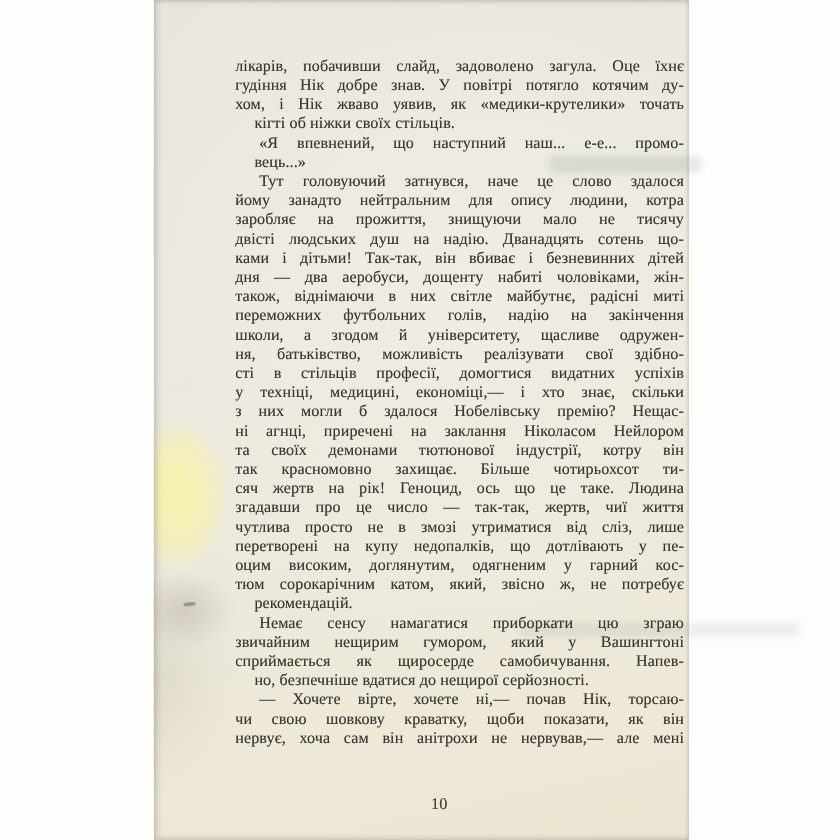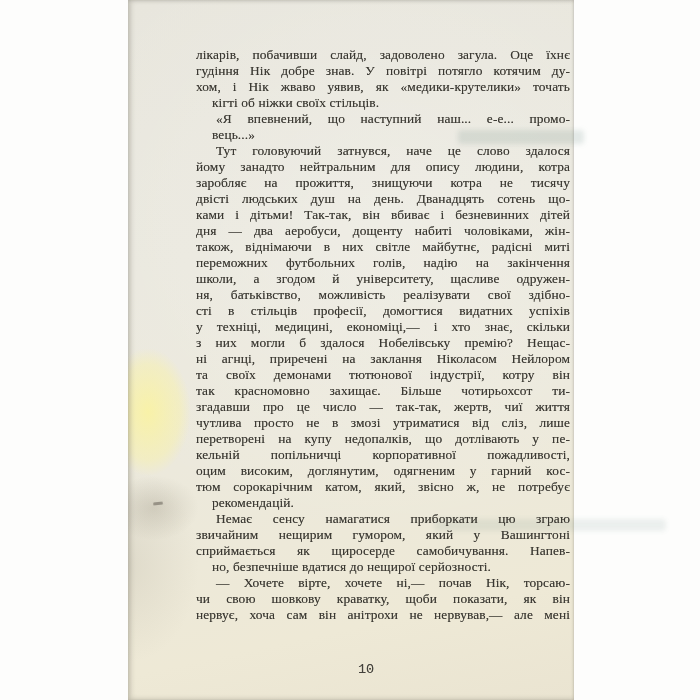--- a/index.html
+++ b/index.html
@@ -80,59 +80,58 @@
   .line.indent { text-indent: 20px; }
   .pagenum {
     position: absolute;
     left: 286px;
     top: 662px;
     width: 160px;
     text-align: center;
     font-size: 13.5px;
     color: #44423c;
     text-shadow: 0 0 0.5px rgba(58,56,50,0.5);
-    font-family: Liberation Mono, monospace;
   }
 </style>
 </head>
 <body>
 
 <div class="photo">
   <div class="paper">
     <div class="ghost g1"></div>
     <div class="ghost g2"></div>
   </div>
   <div class="smudge"></div>
   <div class="textblock">
       <div class="line">лікарів, побачивши слайд, задоволено загула. Оце їхнє</div>
       <div class="line">гудіння Нік добре знав. У повітрі потягло котячим ду-</div>
       <div class="line">хом, і Нік жваво уявив, як «медики-крутелики» точать</div>
       <div class="line endline">кігті об ніжки своїх стільців.</div>
       <div class="line indent">«Я впевнений, що наступний наш... е-е... промо-</div>
       <div class="line endline">вець...»</div>
       <div class="line indent">Тут головуючий затнувся, наче це слово здалося</div>
       <div class="line">йому занадто нейтральним для опису людини, котра</div>
-      <div class="line">заробляє на прожиття, знищуючи котра не тисячу</div>
-      <div class="line">двісті людських душ на день. Дванадцять сотень що-</div>
+      <div class="line">заробляє на прожиття, знищуючи мало не тисячу</div>
+      <div class="line">двісті людських душ на надію. Дванадцять сотень що-</div>
       <div class="line">ками і дітьми! Так-так, він вбиває і безневинних дітей</div>
       <div class="line">дня — два аеробуси, дощенту набиті чоловіками, жін-</div>
       <div class="line">також, віднімаючи в них світле майбутнє, радісні миті</div>
       <div class="line">переможних футбольних голів, надію на закінчення</div>
       <div class="line">школи, а згодом й університету, щасливе одружен-</div>
       <div class="line">ня, батьківство, можливість реалізувати свої здібно-</div>
       <div class="line">сті в стільців професії, домогтися видатних успіхів</div>
       <div class="line">у техніці, медицині, економіці,— і хто знає, скільки</div>
       <div class="line">з них могли б здалося Нобелівську премію? Нещас-</div>
       <div class="line">ні агнці, приречені на заклання Ніколасом Нейлором</div>
       <div class="line">та своїх демонами тютюнової індустрії, котру він</div>
       <div class="line">так красномовно захищає. Більше чотирьохсот ти-</div>
+      <div class="line">сяч жертв на рік! Геноцид, ось що це таке. Людина</div>
       <div class="line">згадавши про це число — так-так, жертв, чиї життя</div>
       <div class="line">чутлива просто не в змозі утриматися від сліз, лише</div>
       <div class="line">перетворені на купу недопалків, що дотлівають у пе-</div>
-      <div class="line">кельній попільничці корпоративної пожадливості,</div>
       <div class="line">оцим високим, доглянутим, одягненим у гарний кос-</div>
       <div class="line">тюм сорокарічним катом, який, звісно ж, не потребує</div>
       <div class="line endline">рекомендацій.</div>
       <div class="line indent">Немає сенсу намагатися приборкати цю зграю</div>
       <div class="line">звичайним нещирим гумором, який у Вашингтоні</div>
       <div class="line">сприймається як щиросерде самобичування. Напев-</div>
       <div class="line endline">но, безпечніше вдатися до нещирої серйозності.</div>
       <div class="line indent">— Хочете вірте, хочете ні,— почав Нік, торсаю-</div>
       <div class="line">чи свою шовкову краватку, щоби показати, як він</div>
       <div class="line">нервує, хоча сам він анітрохи не нервував,— але мені</div>

